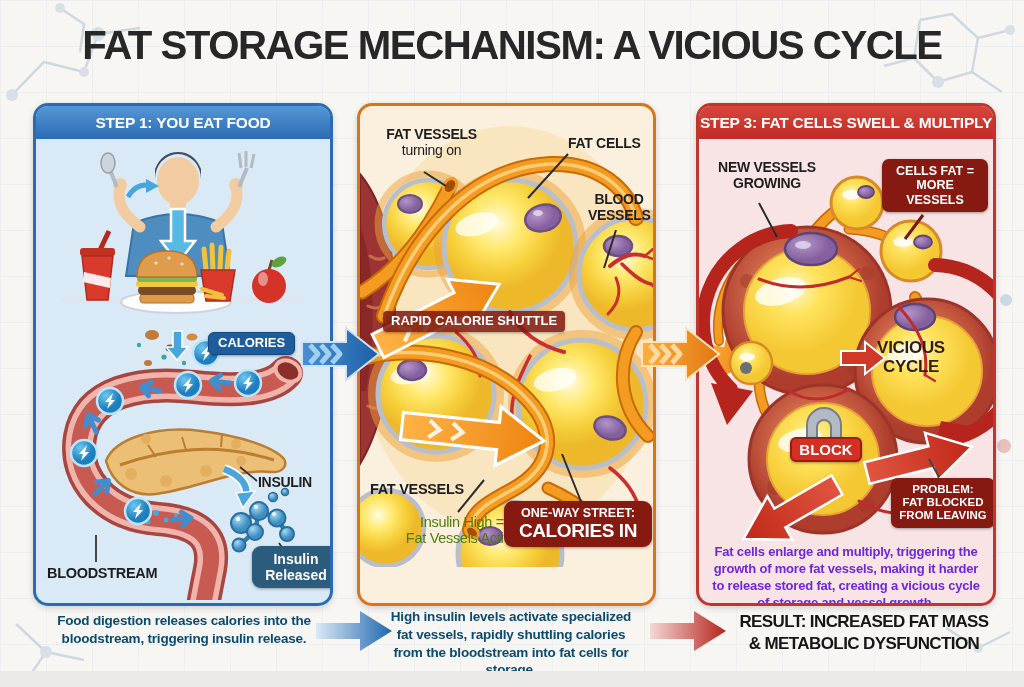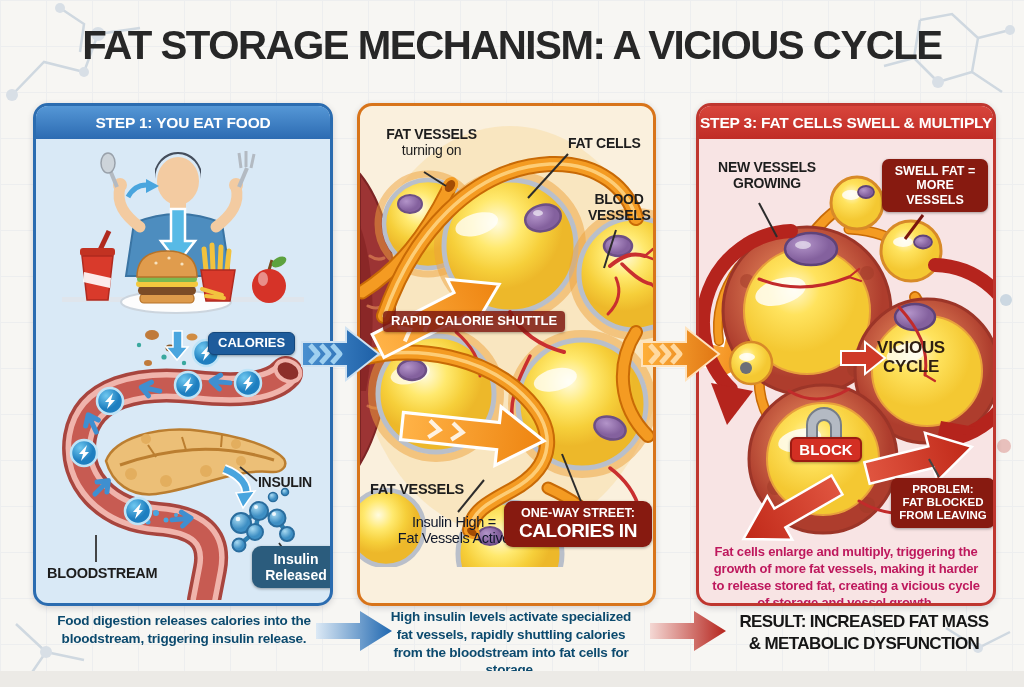--- a/index.html
+++ b/index.html
@@ -31,21 +31,21 @@
   .lbl .soft{font-weight:normal;}
   .badge{position:absolute;z-index:3;color:#fff;font-weight:bold;text-align:center;border-radius:7px;
     line-height:1.15;box-shadow:0 1px 3px rgba(0,0,0,.35);}
   .badge span{display:block;}
   .b-cal{background:#1e5c9c;border:1.5px solid #14477c;font-size:13px;padding:3px 9px;border-radius:6px;}
   .b-ins{background:#2b5c7d;font-size:14px;padding:5px 8px;border-radius:9px;}
   .b-dkred{background:#871a10;padding:5px 4px;}
   .b-block{background:#d32f23;border:2px solid #9c1b12;font-size:15px;padding:2px 0;border-radius:6px;}
   .caption{position:absolute;z-index:4;text-align:center;color:#0c4a6e;font-weight:bold;
     font-size:13.5px;line-height:1.32;letter-spacing:-.2px;}
-  .p3cap{font-size:13px;color:#be185d;}
+  .p3cap{font-size:13px;color:#6d28d9;}
   .result{position:absolute;z-index:4;text-align:center;color:#161616;font-weight:bold;
     font-size:17px;line-height:1.28;letter-spacing:-.6px;}
   .result span{display:block;}
   .flowarr{position:absolute;z-index:6;}
 </style>
 </head>
 <body>
 
 <div class="canvas">
 
@@ -366,21 +366,21 @@
       <div class="lbl" style="left:228px;top:86px;width:62px;">
         <span>BLOOD</span>
         <span>VESSELS</span>
       </div>
       <div class="badge" style="left:23px;top:205px;background:rgba(126,24,15,.85);font-size:13px;padding:3px 8px;border-radius:4px;white-space:nowrap;">
         <span>RAPID CALORIE SHUTTLE</span>
       </div>
       <div class="lbl" style="left:10px;top:375px;font-size:14.5px;">
         <span>FAT VESSELS</span>
       </div>
-      <div class="lbl" style="left:14px;top:408px;width:160px;font-weight:normal;font-size:14.5px;color:#0f172a;">
+      <div class="lbl" style="left:22px;top:408px;width:160px;font-weight:normal;font-size:14.5px;color:#4d7c0f;">
         <span>Insulin High =</span>
         <span>Fat Vessels Active</span>
       </div>
       <div class="badge b-dkred" style="left:144px;top:395px;width:140px;border-radius:9px;">
         <span style="font-size:12.5px;">ONE-WAY STREET:</span>
         <span style="font-size:19px;letter-spacing:-.4px;">CALORIES IN</span>
       </div>
     </div>
   </section>
 
@@ -505,21 +505,21 @@
           <path d="M224 76 L206 100" stroke="#7a150e" stroke-width="3"></path>
           <path d="M240 338 L230 320" stroke="#444" stroke-width="2"></path>
         </g>
       </svg>
 
       <div class="lbl" style="left:16px;top:21px;width:104px;">
         <span>NEW VESSELS</span>
         <span>GROWING</span>
       </div>
       <div class="badge b-dkred" style="left:183px;top:20px;width:98px;font-size:12.5px;">
-        <span>SWELL FAT =</span>
+        <span>CELLS FAT =</span>
         <span>MORE VESSELS</span>
       </div>
       <div class="lbl" style="left:164px;top:199px;width:96px;font-size:17px;color:#2e1f12;">
         <span>VICIOUS</span>
         <span>CYCLE</span>
       </div>
       <div class="badge b-block" style="left:91px;top:298px;width:68px;">
         <span>BLOCK</span>
       </div>
       <div class="badge b-dkred" style="left:192px;top:339px;width:96px;font-size:11.5px;">

